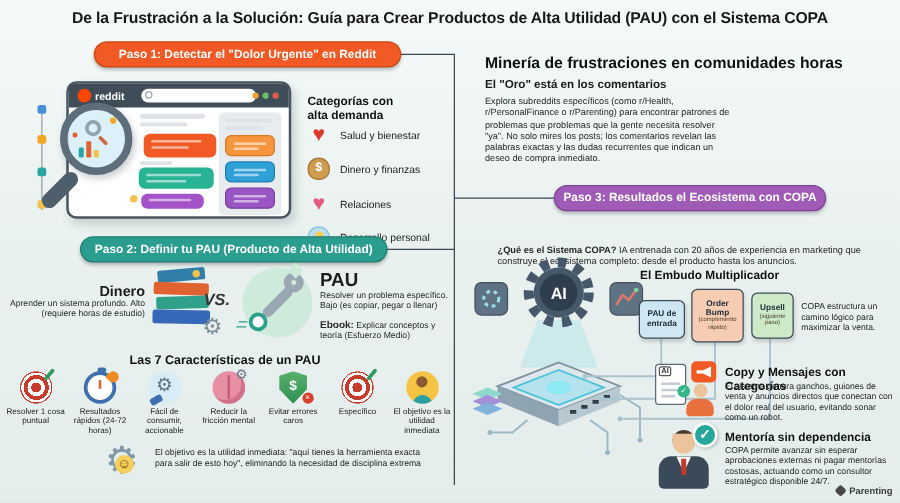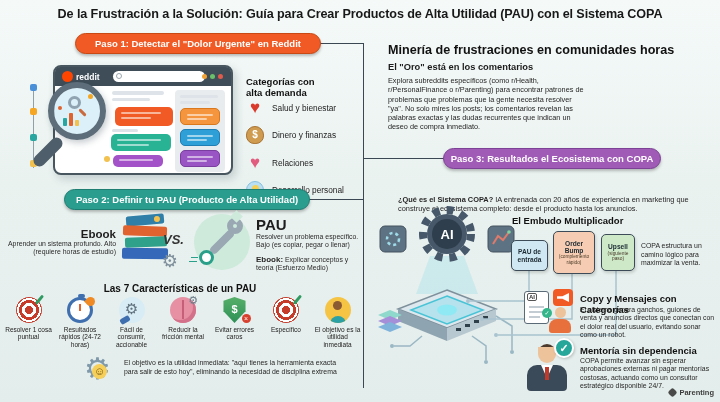--- a/index.html
+++ b/index.html
@@ -154,21 +154,21 @@
 
   <div class="abs" style="left:388px;top:43px;font-size:12.6px;font-weight:bold;color:#111;">Minería de frustraciones en comunidades horas</div>
   <div class="abs" style="left:388px;top:62px;font-size:9.3px;font-weight:bold;color:#1c1c1c;">El "Oro" está en los comentarios</div>
   <div class="abs" style="left:388px;top:76px;width:200px;font-size:7.3px;line-height:9.3px;color:#262626;">Explora subreddits específicos (como r/Health, r/PersonalFinance o r/Parenting) para encontrar patrones de problemas que problemas que la gente necesita resolver "ya". No solo mires los posts; los comentarios revelan las palabras exactas y las dudas recurrentes que indican un deseo de compra inmediato.</div>
 
   <div class="abs badge b2" style="left:64px;top:189px;width:246px;height:21px;">
     <span>Paso 2: Definir tu PAU (Producto de Alta Utilidad)</span>
   </div>
 
   <div class="abs" style="left:4px;top:228px;width:112px;text-align:right;">
-    <div style="font-size:11.5px;font-weight:bold;">Ebook</div>
+    <div style="font-size:11.5px;font-weight:bold;">Dinero</div>
     <div class="small">Aprender un sistema profundo. Alto (requiere horas de estudio)</div>
   </div>
 
   <div class="abs" style="left:118px;top:212px;width:56px;height:56px;">
     <div class="abs" style="left:8px;top:3px;width:38px;height:10px;background:#2f7fa8;border-radius:2px;transform:rotate(-5deg);">
       <div class="abs" style="right:4px;top:2px;width:6px;height:6px;border-radius:50%;background:#f2c14e;"></div>
     </div>
     <div class="abs" style="left:5px;top:14px;width:44px;height:10px;background:#e0622f;border-radius:2px;transform:rotate(2deg);"></div>
     <div class="abs" style="left:7px;top:25px;width:42px;height:10px;background:#2fa08a;border-radius:2px;transform:rotate(-2deg);"></div>
     <div class="abs" style="left:4px;top:36px;width:46px;height:11px;background:#3568b8;border-radius:2px;transform:rotate(1deg);"></div>

